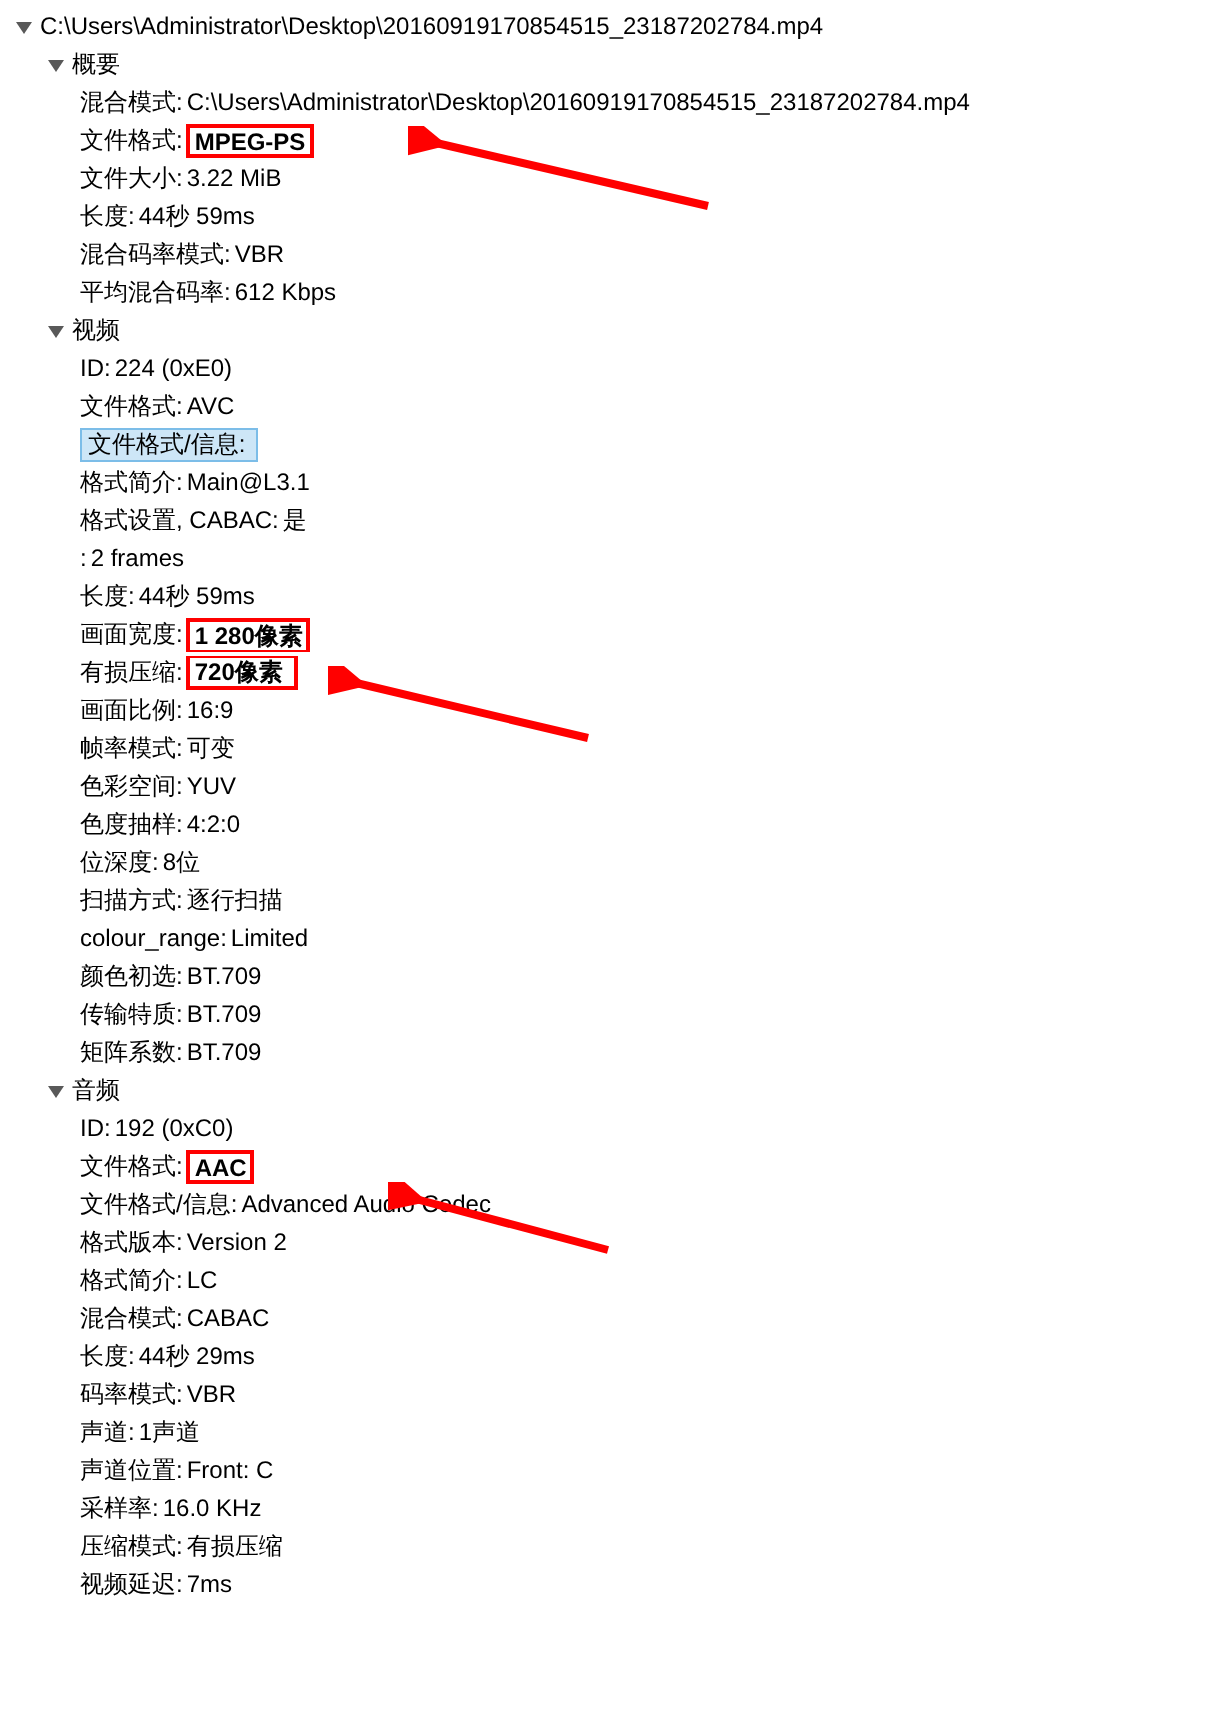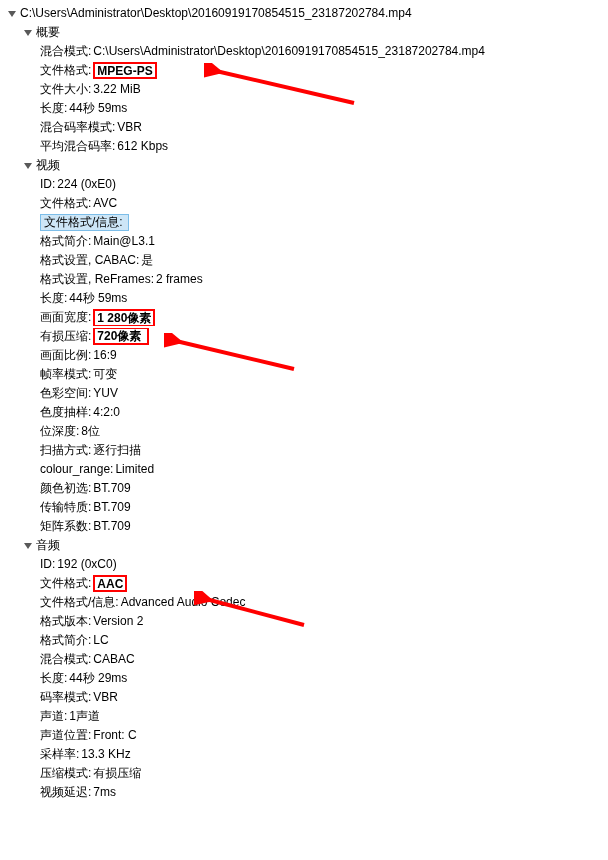--- a/index.html
+++ b/index.html
@@ -147,21 +147,20 @@
       <span>格式简介</span>
       <span class="sep">:</span>
       <span>Main@L3.1</span>
     </div>
   <div class="row indent2">
       <span>格式设置, CABAC</span>
       <span class="sep">:</span>
       <span>是</span>
     </div>
   <div class="row indent2">
-      <span>格式设置, ReFrames</span>
       <span class="sep">:</span>
       <span>2 frames</span>
     </div>
   <div class="row indent2">
       <span>长度</span>
       <span class="sep">:</span>
       <span>44秒 59ms</span>
     </div>
   <div class="row indent2" style="position:relative;">
     <span>画面宽度</span>
@@ -295,21 +294,21 @@
       <span>1声道</span>
     </div>
   <div class="row indent2">
       <span>声道位置</span>
       <span class="sep">:</span>
       <span>Front: C</span>
     </div>
   <div class="row indent2">
       <span>采样率</span>
       <span class="sep">:</span>
-      <span>13.3 KHz</span>
+      <span>16.0 KHz</span>
     </div>
   <div class="row indent2">
       <span>压缩模式</span>
       <span class="sep">:</span>
       <span>有损压缩</span>
     </div>
   <div class="row indent2">
       <span>视频延迟</span>
       <span class="sep">:</span>
       <span>7ms</span>

